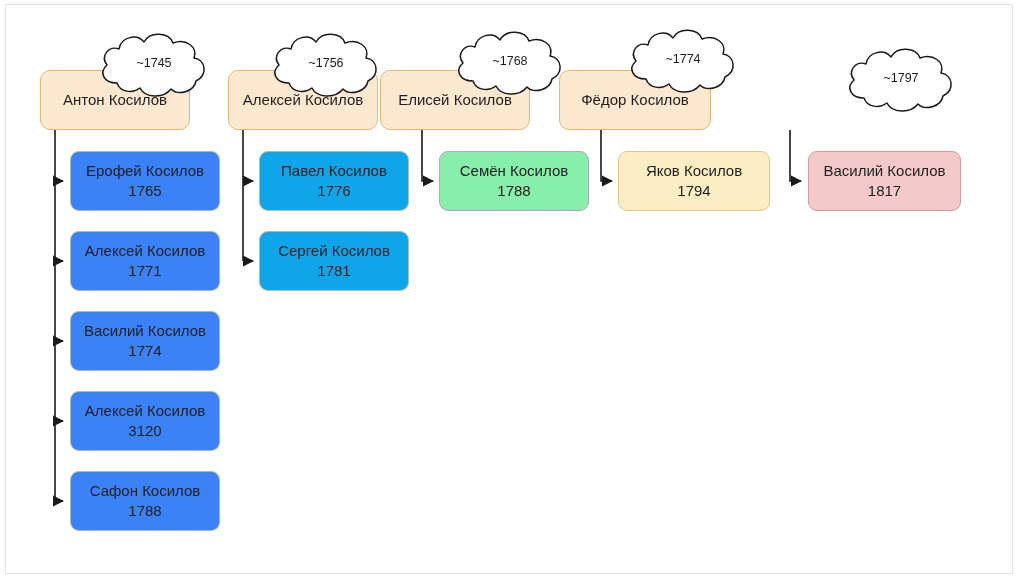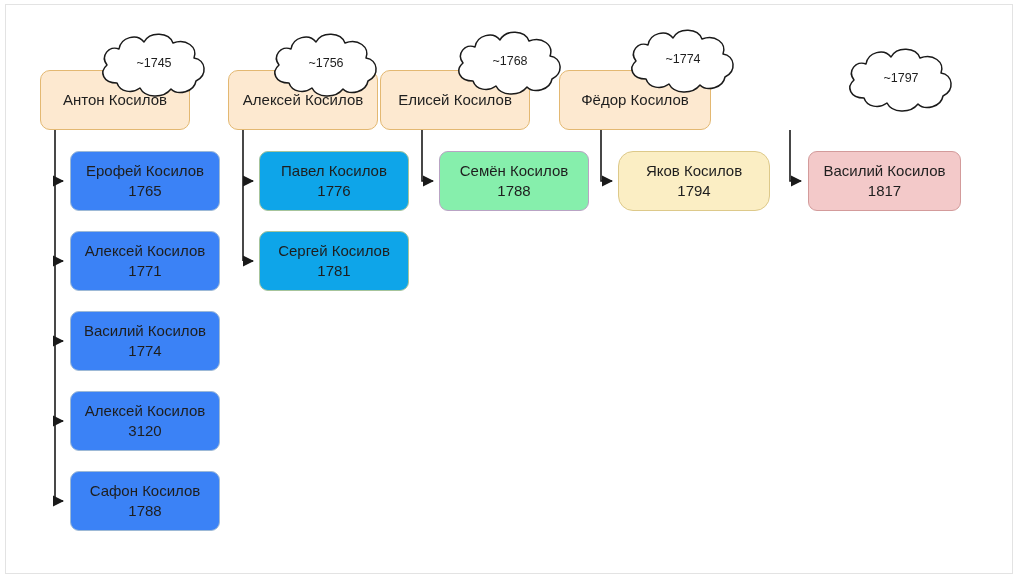--- a/index.html
+++ b/index.html
@@ -172,21 +172,21 @@
   <div class="node green" style="left:259px; top:231px; width:150px; height:60px;">
     <span class="nm">Сергей Косилов</span>
     <span class="yr">1781</span>
   </div>
 
   <div class="node purple" style="left:439px; top:151px; width:150px; height:60px;">
     <span class="nm">Семён Косилов</span>
     <span class="yr">1788</span>
   </div>
 
-  <div class="node yellow" style="left:618px; top:151px; width:152px; height:60px;border-radius:15px;">
+  <div class="node yellow" style="left:618px; top:151px; width:152px; height:60px;">
     <span class="nm">Яков Косилов</span>
     <span class="yr">1794</span>
   </div>
 
   <div class="node red" style="left:808px; top:151px; width:153px; height:60px;">
     <span class="nm">Василий Косилов</span>
     <span class="yr">1817</span>
   </div>
 
   <div class="cloud" style="left:93px; top:26px; width:122px; height:78px;">

